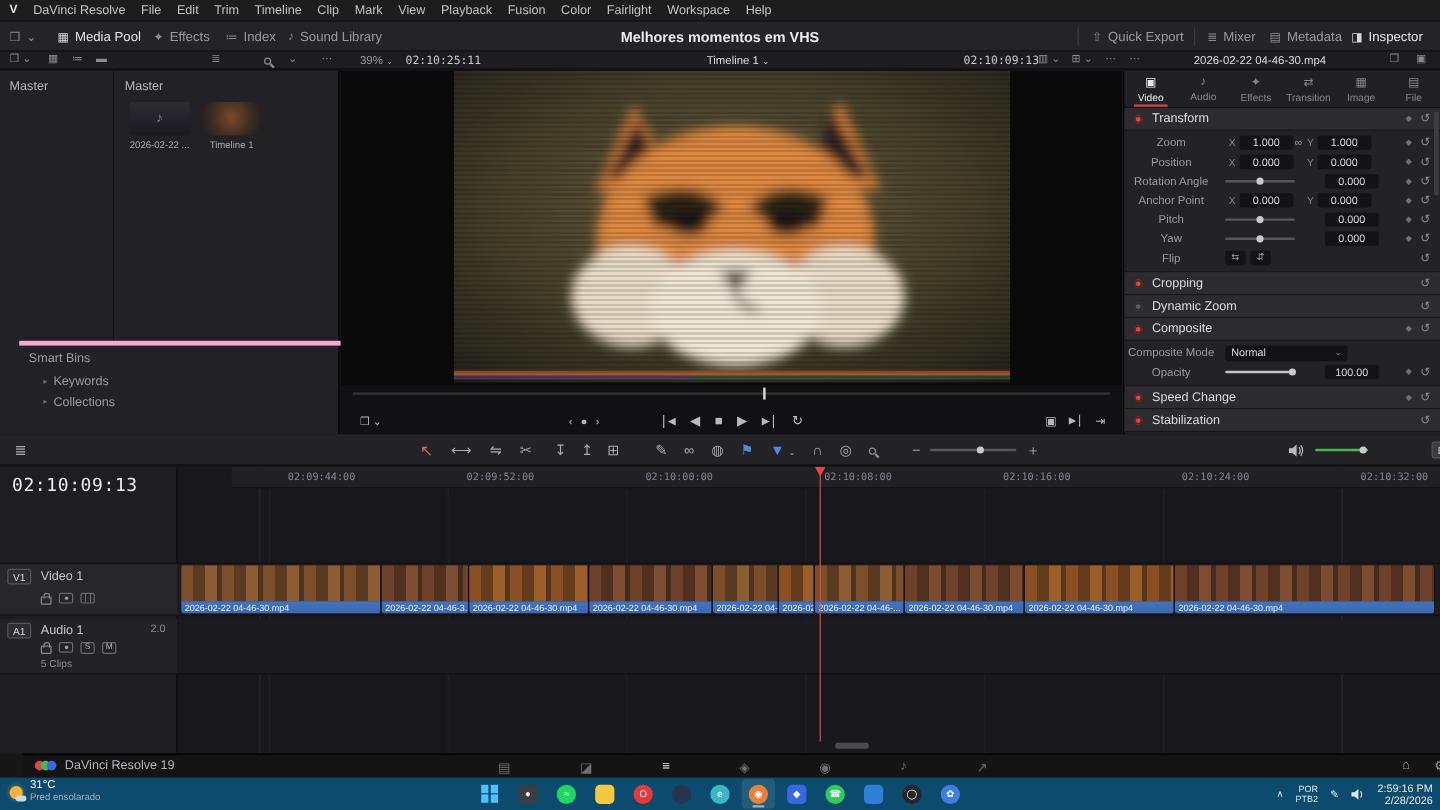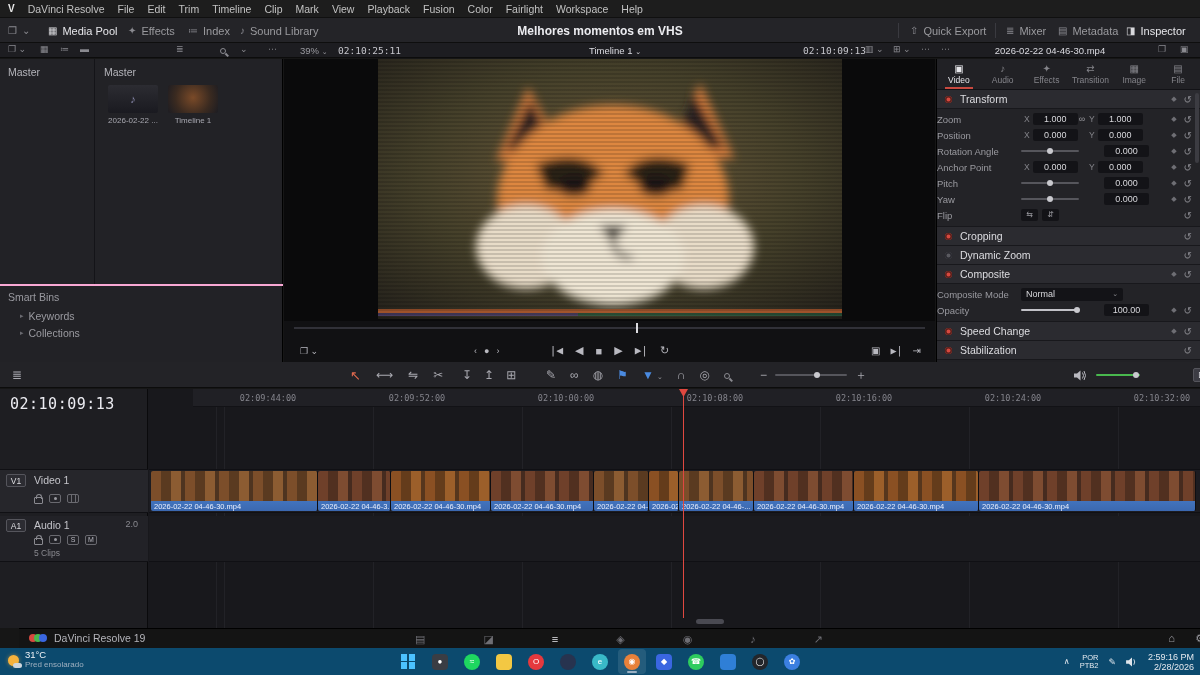--- a/index.html
+++ b/index.html
@@ -29,21 +29,21 @@
 
   
   #main { position:absolute; top:59px; left:0; width:1200px; height:303px; }
   #media-panel { position:absolute; left:0; top:0; width:283px; height:303px; background:#222226; border-right:1px solid #000; }
   .tree-col { position:absolute; left:0; top:0; width:95px; height:225px; border-right:1px solid #141418; }
   .panel-label { font-size:10.5px; color:#b4b4ba; }
   .mclip { position:absolute; width:50px; }
   .mclip .thumb { width:50px; height:28px; border-radius:2px; background:linear-gradient(#2c2c32,#1a1a20); display:flex; align-items:center; justify-content:center; color:#8888aa; font-size:11px; }
   .mclip .thumb.vid { background:radial-gradient(circle at 50% 45%, #7a4a28 0%, #3a2a20 60%, #1c1c22 100%); }
   .mclip .mlabel { font-size:8px; color:#a8a8b0; text-align:center; margin-top:3px; white-space:nowrap; overflow:hidden; }
-  .bins { position:absolute; left:0; top:225px; width:283px; height:78px; border-top:2px solid #f9a8d4; }
+  .bins { position:absolute; left:16px; top:225px; width:283px; height:78px; border-top:4px solid #f9a8d4; }
   .bin-row { position:absolute; display:flex; align-items:center; gap:5px; font-size:10.5px; color:#9a9aa0; }
   .bin-row .chev { font-size:7px; color:#6a6a70; }
 
   
   #viewer { position:absolute; left:284px; top:0; width:651px; height:303px; background:#111113; }
   .video-stage { position:absolute; left:0; top:0; width:651px; height:262px; background:#0a0a0b; }
   .video-frame { position:absolute; left:94px; top:0; width:464px; height:260px; overflow:hidden; }
   .video-frame::after { content:''; position:absolute; inset:0; background:repeating-linear-gradient(0deg, rgba(0,0,0,.14) 0 2px, transparent 2px 4px); }
   .scrub { position:absolute; left:10px; right:10px; top:268px; height:2px; background:#313138; }
   .scrub-marker { position:absolute; left:352px; top:264px; width:2px; height:10px; background:#dcdce0; }
@@ -59,21 +59,21 @@
   .itab.on { color:#e8e8ec; }
   .itab.on::after { content:''; position:absolute; bottom:0; left:8px; right:8px; height:2px; background:#c9493f; }
   .sec { display:flex; align-items:center; height:19px; background:#2b2b30; border-bottom:1px solid #18181c; padding:0 6px 0 8px; }
   .sec .dot { width:7px; height:7px; border-radius:50%; background:#d6493f; box-shadow:inset 0 0 0 1.5px #5a201c; margin-right:8px; }
   .sec .dot.off { background:#5a5a60; box-shadow:inset 0 0 0 1.5px #2a2a30; }
   .sec .sec-title { font-size:10.5px; color:#dcdce0; flex:1; }
   .kf { color:#6e6e74; font-size:7px; margin-left:auto; padding:0 5px; }
   .reset { color:#8a8a90; font-size:10px; padding:0 2px; }
   .ibody { background:#232327; border-bottom:1px solid #18181c; padding:2px 6px 3px 0; }
   .irow { display:flex; align-items:center; height:16px; }
-  .ilabel { width:84px; text-align:left; color:#9a9aa0; font-size:9.5px; padding-right:6px; white-space:nowrap; }
+  .ilabel { width:84px; text-align:center; color:#9a9aa0; font-size:9.5px; padding-right:6px; white-space:nowrap; }
   .ctrl { width:128px; display:flex; align-items:center; }
   .axis { color:#84848a; font-size:8.5px; margin:0 3px; }
   .ibox { width:45px; height:12px; background:#131317; border-radius:2px; color:#d8d8dc; font-size:9px; text-align:center; line-height:12px; }
   .linkic { color:#9a9aa0; font-size:9px; margin:0 1px; }
   .spacer { flex:1; }
   .slider { position:relative; width:58px; height:2px; background:#56565c; border-radius:1px; }
   .sl-dot { position:absolute; top:-2.5px; left:50%; margin-left:-3px; width:6px; height:6px; background:#c9c9ce; border-radius:50%; }
   .slider.full { background:#c2c2c8; }
   .slider.full .sl-dot { left:96%; }
   .flipbtn { width:17px; height:12px; background:#131317; border-radius:2px; color:#9a9aa0; font-size:8px; text-align:center; line-height:12px; margin-right:4px; }

